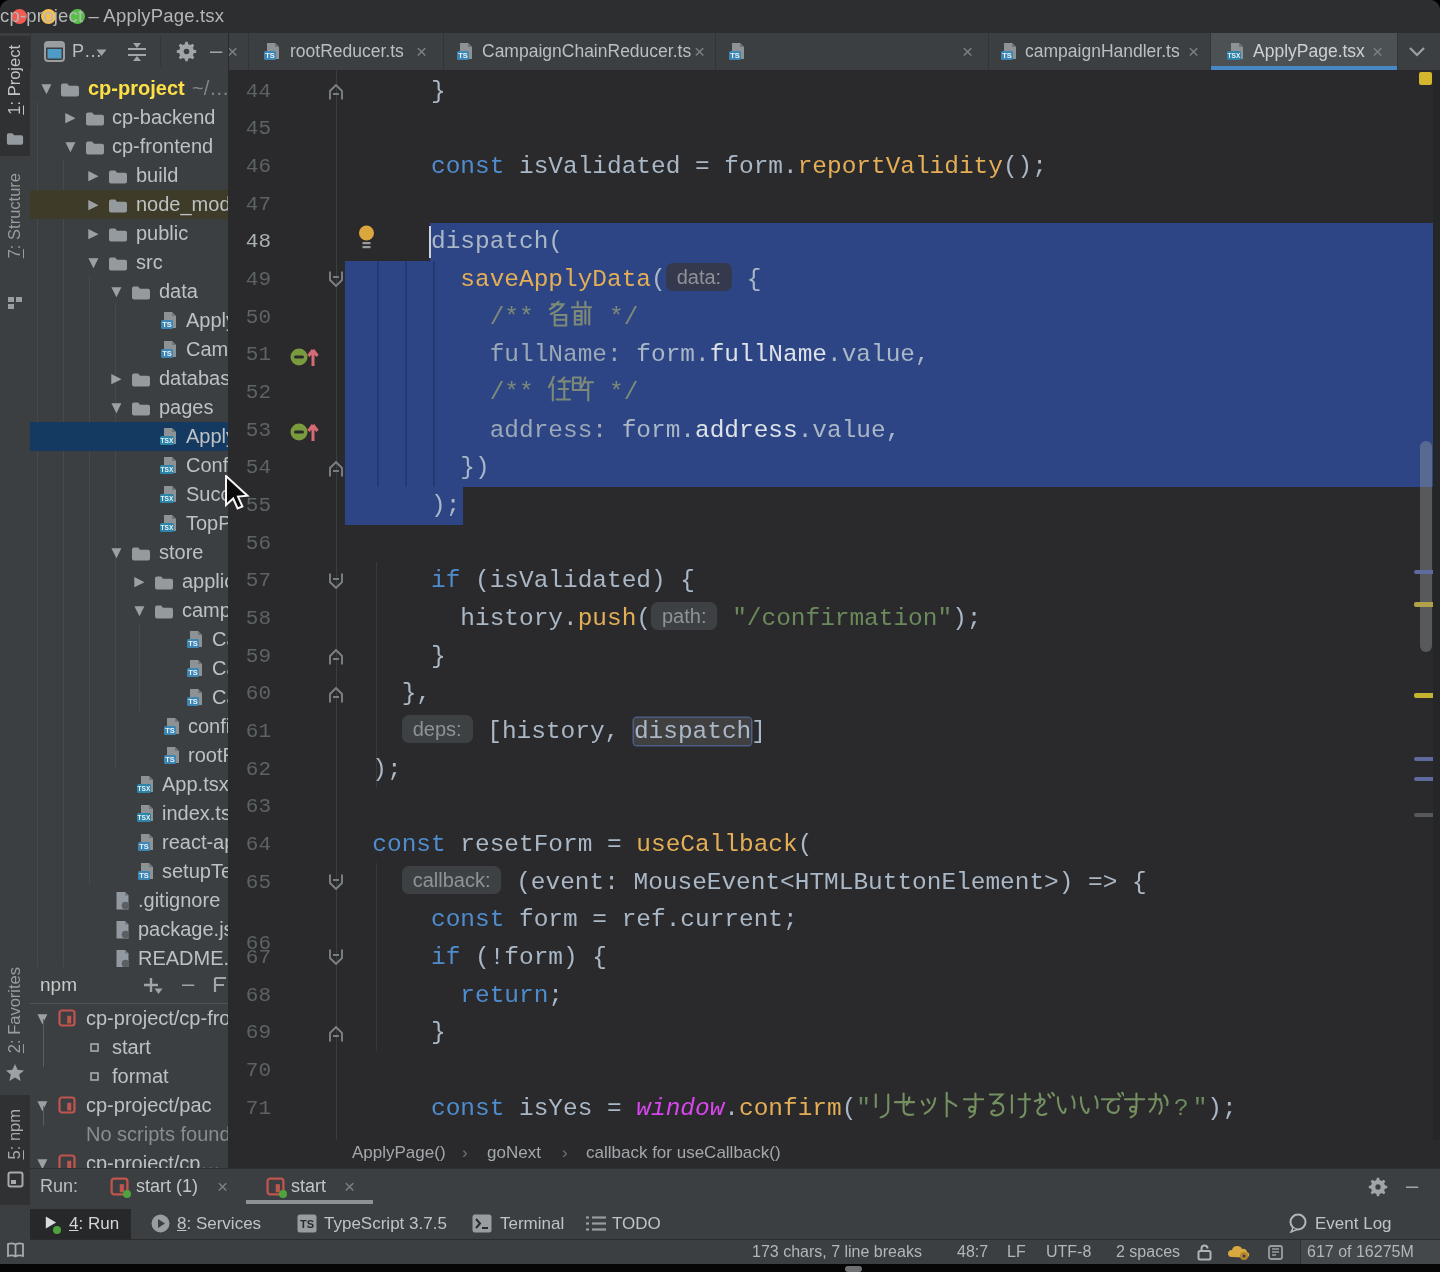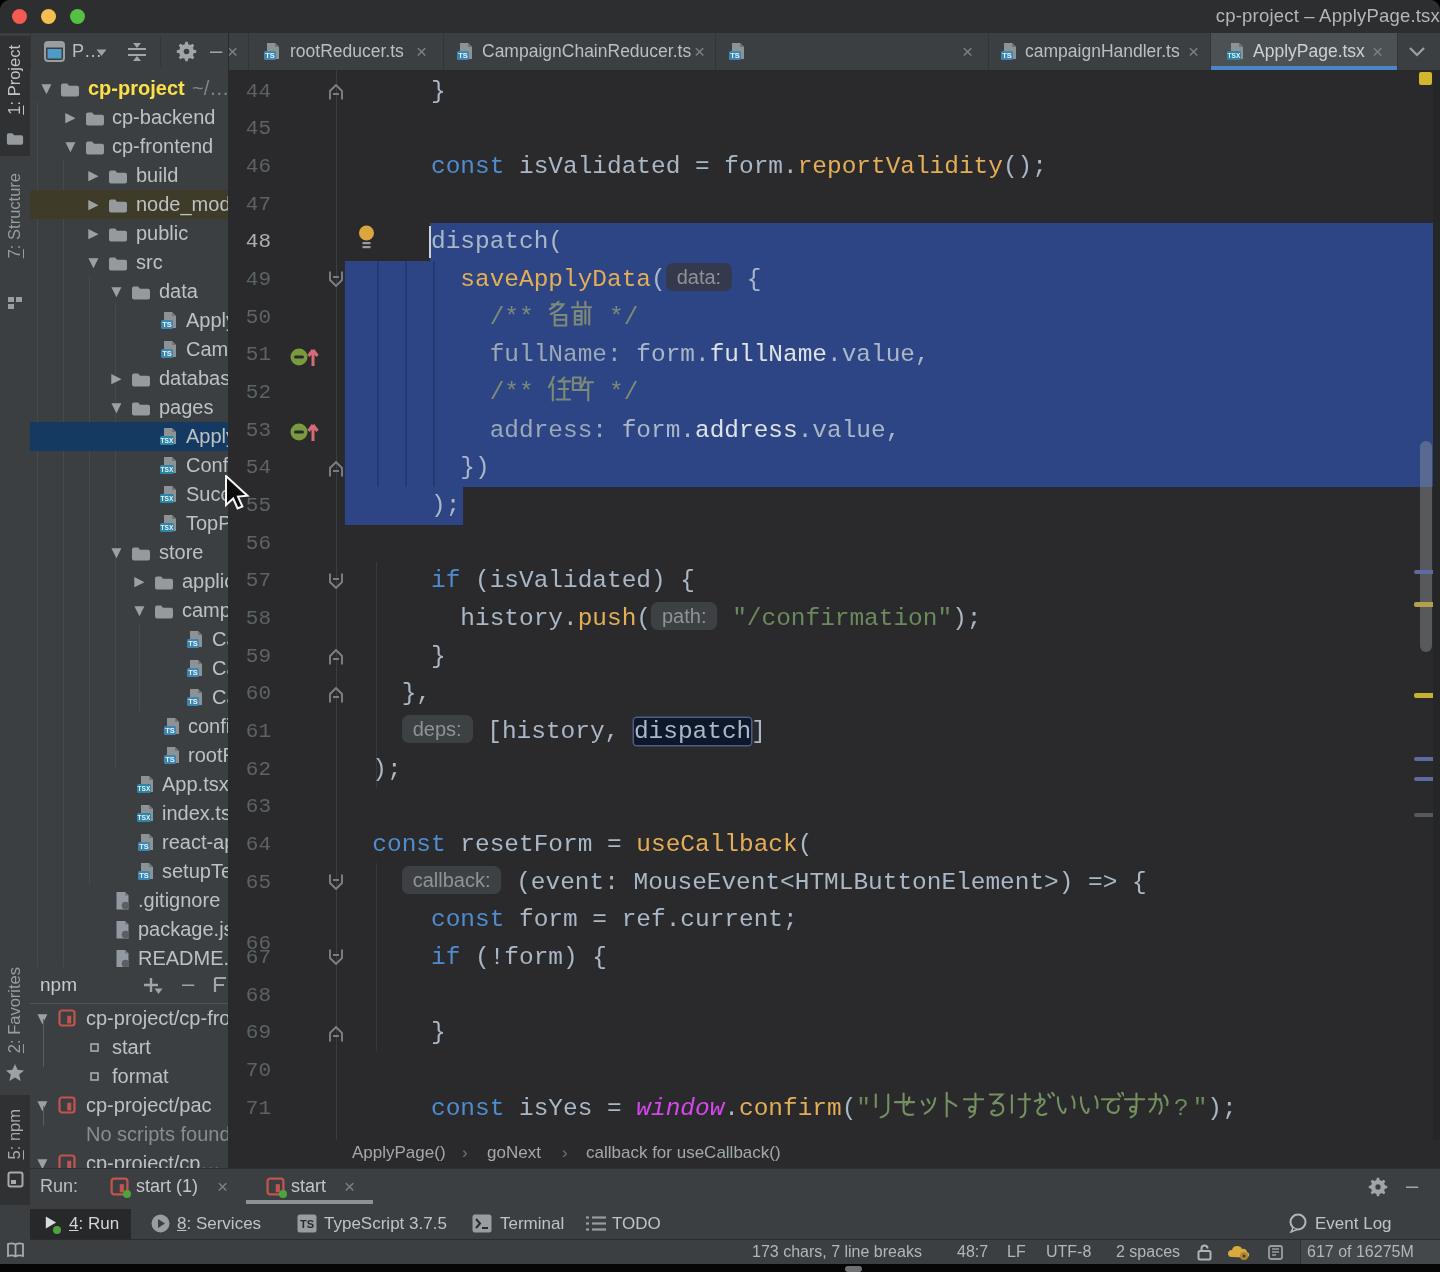--- a/index.html
+++ b/index.html
@@ -1,21 +1,21 @@
 <!DOCTYPE html>
 <html><head><meta charset="utf-8">
 <style>
 html,body{margin:0;padding:0;background:#000;}
 body{width:1440px;height:1272px;position:relative;overflow:hidden;font-family:"Liberation Sans",sans-serif;-webkit-font-smoothing:antialiased;}
 .abs{position:absolute;}
 #win{position:absolute;left:0;top:0;width:1440px;height:1272px;background:#2b2b2b;border-radius:10px 10px 0 0;overflow:hidden;}
 
 #titlebar{position:absolute;left:0;top:0;width:1440px;height:33px;background:#2d2e30;border-bottom:1px solid #242424;}
 .tl{position:absolute;top:9px;width:15px;height:15px;border-radius:50%;}
-#title{position:absolute;top:0;left:0;width:1440px;height:28px;line-height:32px;text-align:right;color:#b4b6b8;font-size:18.5px;font-weight:500;letter-spacing:0.2px;}
+#title{position:absolute;top:0;left:0;width:1440px;height:28px;line-height:32px;text-align:left;color:#b4b6b8;font-size:18.5px;font-weight:500;letter-spacing:0.2px;}
 
 #tabrow{position:absolute;left:30px;top:33px;width:1410px;height:37px;background:#3c3f41;border-bottom:1px solid #2a2a2c;box-sizing:content-box;}
 #paneltools{position:absolute;left:30px;top:33px;width:198px;height:37px;background:#3c3f41;}
 .tab{position:absolute;top:0;height:37px;}
 .tab .lbl{color:#bcbfc1;font-size:17.5px;line-height:37px;}
 .tsep{position:absolute;top:0;width:1px;height:37px;background:#323537;}
 .x{color:#7e8284;font-size:19px;line-height:37px;}
 #activetab{position:absolute;background:#4c5254;}
 #tabunderline{position:absolute;background:#4a87c7;}
 
@@ -47,21 +47,21 @@
 
 #runbar{position:absolute;left:30px;top:1168px;width:1410px;height:36px;background:#3c3f41;border-top:1px solid #2e3133;}
 
 #toolrow{position:absolute;left:30px;top:1205px;width:1410px;height:34px;background:#3c3f41;color:#c0c3c5;font-size:17px;}
 
 #statusbar{position:absolute;left:30px;top:1240px;width:1410px;height:24px;background:#3c3f41;color:#b3b6b8;font-size:16px;}
 #blackstrip{position:absolute;left:0;top:1264px;width:1440px;height:8px;background:#060606;}
 .rstripe{position:absolute;border-radius:2px;}
 .arr{position:absolute;font-size:17px;color:#9da0a3;width:16px;text-align:center;top:0;}
 .fold{position:absolute;width:16px;height:17px;}
-.dhl{background:#0f172a;box-shadow:0 0 0 1.5px #4e5d86;border-radius:3px;}
+.dhl{background:#404040;box-shadow:0 0 0 1.5px #4e5d86;border-radius:3px;}
 .cg{vertical-align:-4px;}
 
 .cgc{color:#7d8a77;}
 .cgs{color:#748f60;}
 </style></head>
 <body>
 <div id="win">
 <div id="titlebar">
  <div class="tl" style="left:12px;background:#f25a52;"></div>
  <div class="tl" style="left:41px;background:#f6be4f;"></div>
@@ -563,20 +563,21 @@
  <div class="cl" style="top:492.3px;">      <span class="kw">if</span> (isValidated) {</div>
  <div class="cl" style="top:530px;">        history.<span class="fn">push</span>(<span class="chip">path:</span> <span class="str">"/confirmation"</span>);</div>
  <div class="cl" style="top:567.6px;">      }</div>
  <div class="cl" style="top:605.3px;">    },</div>
  <div class="cl" style="top:643px;">    <span class="chip">deps:</span> [history, <span class="dhl">dispatch</span>]</div>
  <div class="cl" style="top:680.6px;">  );</div>
  <div class="cl" style="top:756px;">  <span class="kw">const</span> resetForm = <span class="fn">useCallback</span>(</div>
  <div class="cl" style="top:793.6px;">    <span class="chip">callback:</span> (event: MouseEvent&lt;HTMLButtonElement&gt;) =&gt; {</div>
  <div class="cl" style="top:831.3px;">      <span class="kw">const</span> form = ref.current;</div>
  <div class="cl" style="top:869px;">      <span class="kw">if</span> (!form) {</div>
+ <div class="cl" style="top:906.6px;">        <span class="kw">return</span>;</div>
  <div class="cl" style="top:944.3px;">      }</div>
  <div class="cl" style="top:1019.6px;">      <span class="kw">const</span> isYes = <span class="win">window</span>.<span class="fn">confirm</span>(<span class="str">"<svg class="cg cgs" width="23" height="28" viewBox="0 0 24 28">
             <use href="#g-ri"></use>
           </svg><svg class="cg cgs" width="23" height="28" viewBox="0 0 24 28">
             <use href="#g-se"></use>
           </svg><svg class="cg cgs" width="23" height="28" viewBox="0 0 24 28">
             <use href="#g-ttu"></use>
           </svg><svg class="cg cgs" width="23" height="28" viewBox="0 0 24 28">
             <use href="#g-to"></use>
           </svg><svg class="cg cgs" width="23" height="28" viewBox="0 0 24 28">

